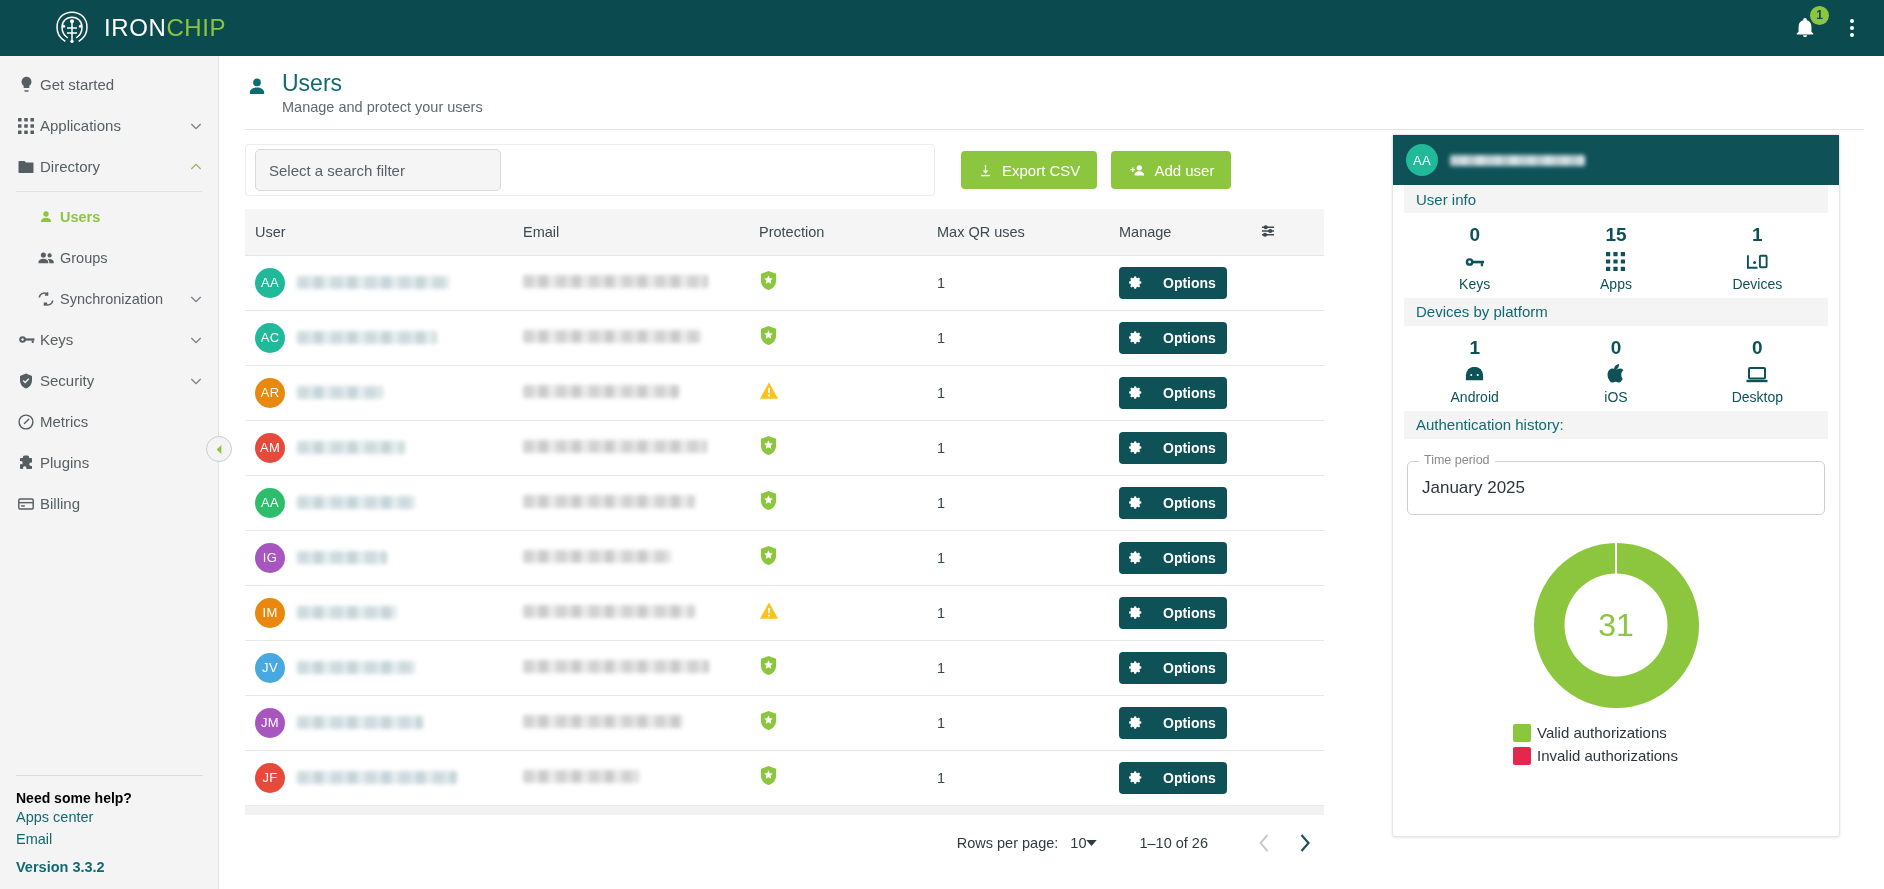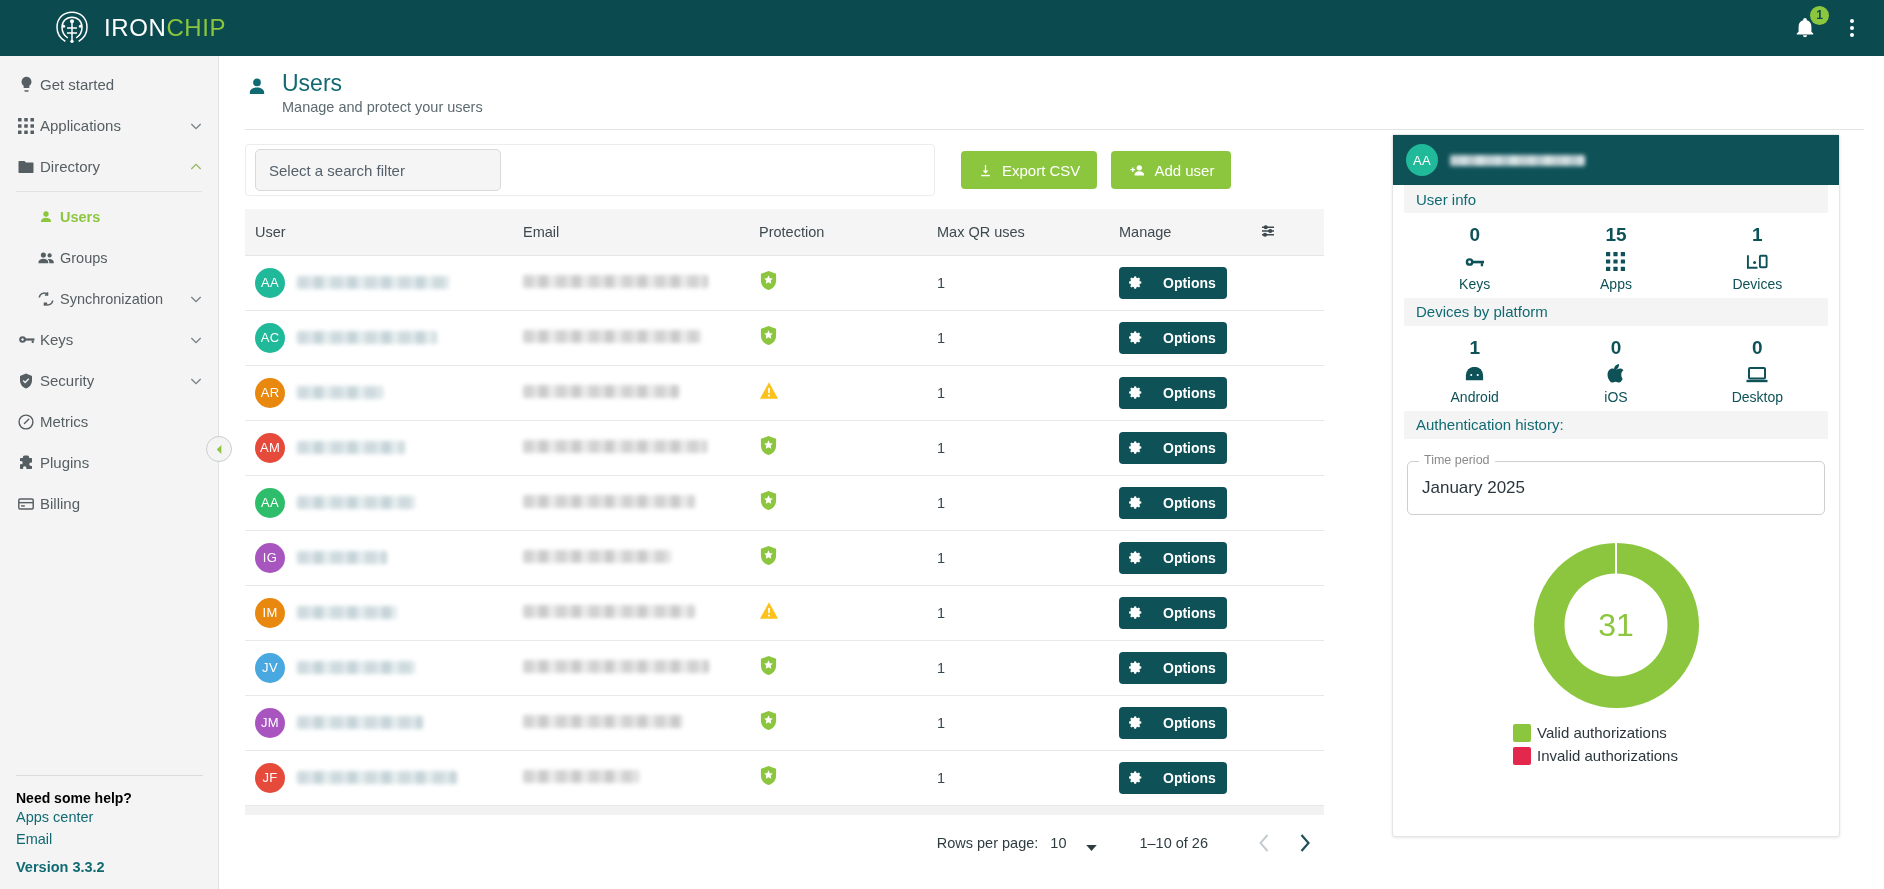--- a/index.html
+++ b/index.html
@@ -128,21 +128,21 @@
     font-size: 14px; font-weight: 700; cursor: pointer; font-family: inherit;
   }
   .tbl-foot-bar { height: 9px; background: #f2f2f2; width: 1079px; margin-left: 25px; }
 
   .pager {
     width: 1079px; margin-left: 25px; height: 56px;
     display: flex; align-items: center; justify-content: flex-end; gap: 0;
     color: #2e3c42; font-size: 14.5px;
   }
   .pager .rpp-label { margin-right: 12px; }
-  .pager .rpp-val { display:inline-flex; align-items:flex-end; gap: 20px; cursor: pointer; }
+  .pager .rpp-val { display:inline-flex; align-items:center; gap: 0; cursor: pointer; }
   .pager .range { margin-left: 42px; }
   .pager .pg-btn { width: 40px; height: 40px; display:flex; align-items:center; justify-content:center; cursor:pointer; }
   .pager .pg-btn.first { margin-left: 36px; }
 
   
   .rpanel {
     position: absolute; left: 1392px; top: 134px; width: 448px; height: 703px;
     background: #fff; border: 1px solid #e6e6e6; border-radius: 3px;
     box-shadow: 0 1px 3px rgba(0,0,0,.10);
   }

